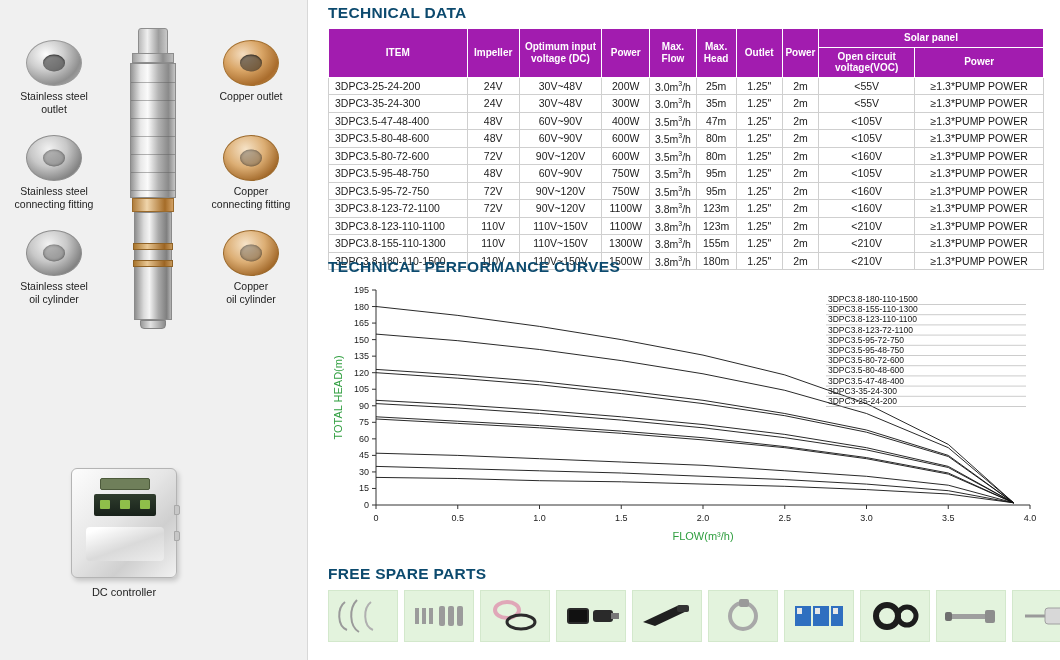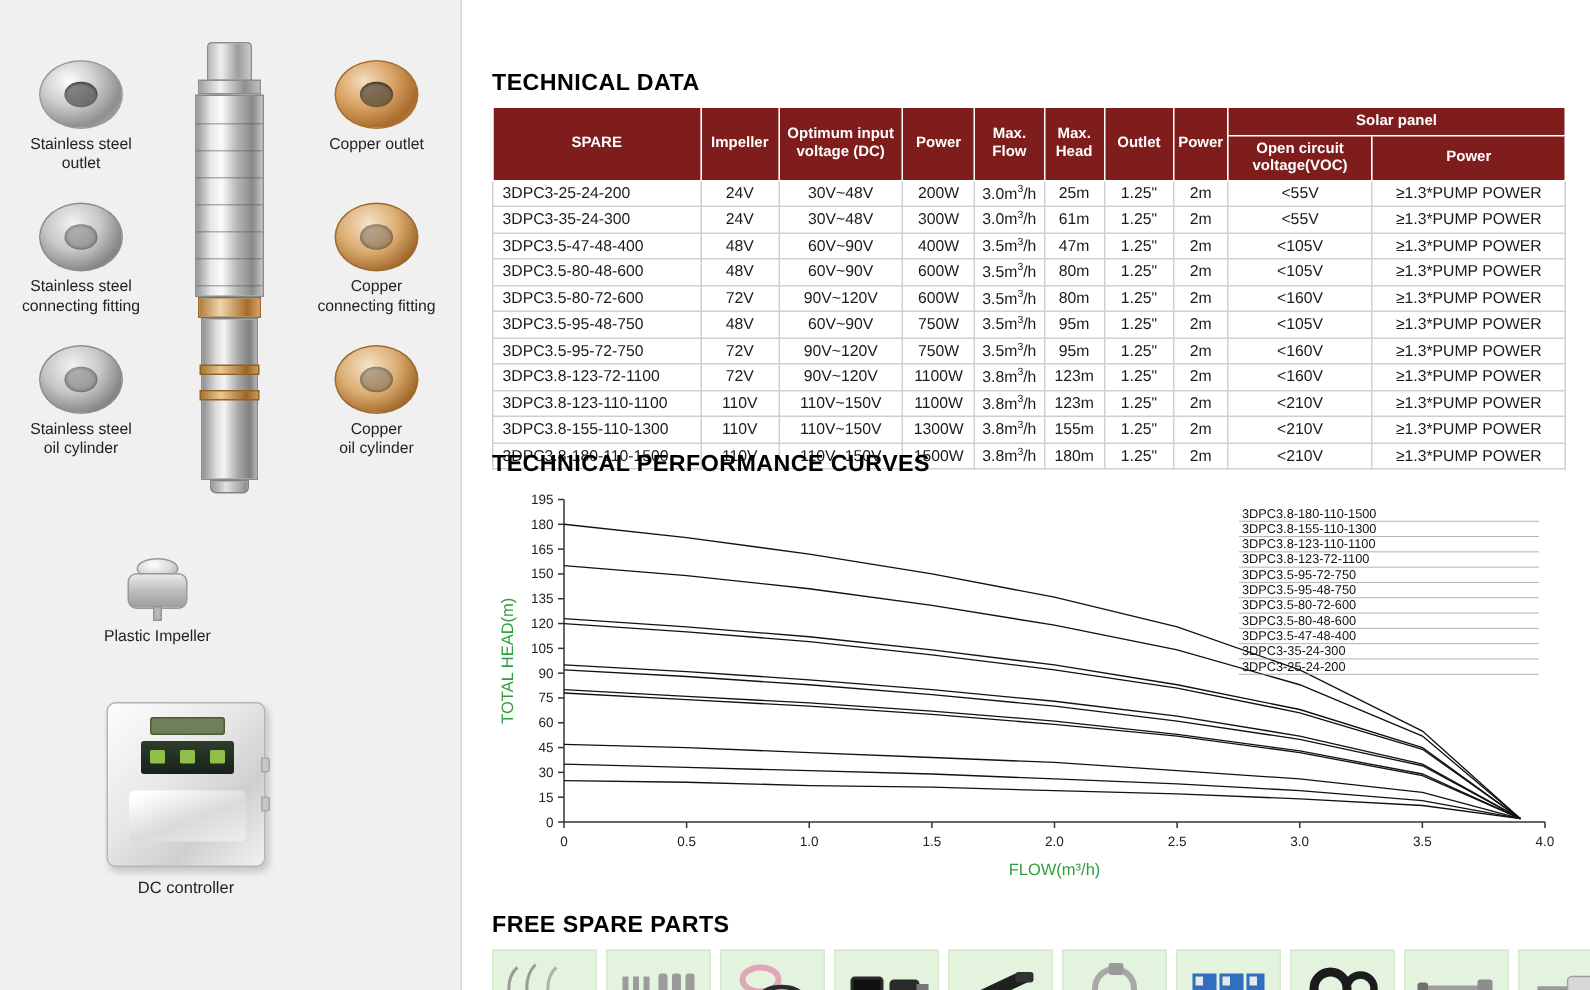--- a/index.html
+++ b/index.html
@@ -167,31 +167,30 @@
   .controller .side {
     position:absolute; right:-4px; width:6px; height:10px; background:#c7c7c7;
     border:1px solid #a8a8a8; border-radius:0 2px 2px 0;
   }
   #controller-cap { margin-top:8px; font-size:11px; color:#222; }
 
   
   #right { position:absolute; left:308px; top:0; width:752px; height:660px; }
   .section-title {
     font-family:"Liberation Sans", sans-serif;
-    font-weight:bold; font-size:15.5px; color:#000000;
+    font-weight:bold; font-size:15.5px; color:#0c4a6e;
     letter-spacing:.3px;
-    margin-top:43px;
   }
   
   table.tech {
     border-collapse:collapse; width:716px; margin-top:6px;
     font-size:10.5px; color:#1a1a1a;
   }
   table.tech th {
-    background:#7f1d1d; color:#fff; font-weight:bold;
+    background:#a21caf; color:#fff; font-weight:bold;
     border:1px solid #ffffff; padding:3px 2px; text-align:center;
     font-size:10px; line-height:1.15;
   }
   table.tech td {
     border:1px solid #cfcfcf; padding:2px 4px; text-align:center; height:17px;
     background:#fff;
   }
   table.tech td.item { text-align:left; padding-left:6px; }
   
   #chart-wrap { position:relative; width:716px; height:265px; margin-top:4px; }
@@ -260,28 +259,20 @@
     </div>
     <div class="pump-mid"></div>
     <div class="pump-motor"></div>
     <div class="pump-band" style="top:215px"></div>
     <div class="pump-band" style="top:232px"></div>
     <div class="pump-tail"></div>
   </div>
 
 
   <div id="impeller-row">
-    <div class="small-item" style="left:50px; top:0;">
-      <div class="impeller-shape">
-        <div class="top"></div>
-          <div class="body"></div>
-          <div class="stem"></div>
-      </div>
-      <div class="cap">Plastic Impeller</div>
-    </div>
   </div>
 
   <div id="controller-wrap">
     <div class="controller">
       <div class="screen"></div>
       <div class="panel"></div>
       <div class="btn" style="left:28px"></div>
       <div class="btn" style="left:48px"></div>
       <div class="btn" style="left:68px"></div>
       <div class="lens"></div>
@@ -292,21 +283,21 @@
   </div>
 </div>
 
 <div id="right">
 
   <div style="position:absolute; left:20px; top:4px;">
     <div class="section-title">TECHNICAL DATA</div>
     <table class="tech">
       <thead>
         <tr>
-          <th rowspan="2" style="width:138px">SPARE</th>
+          <th rowspan="2" style="width:138px">ITEM</th>
           <th rowspan="2" style="width:52px">Impeller</th>
           <th rowspan="2" style="width:82px">Optimum input<br>voltage (DC)</th>
           <th rowspan="2" style="width:48px">Power</th>
           <th rowspan="2" style="width:46px">Max.<br>Flow</th>
           <th rowspan="2" style="width:40px">Max.<br>Head</th>
           <th rowspan="2" style="width:46px">Outlet</th>
           <th rowspan="2" style="width:36px">Power</th>
           <th colspan="2">Solar panel</th>
         </tr>
         <tr>
@@ -326,21 +317,21 @@
             <td>2m</td>
             <td>&lt;55V</td>
             <td>≥1.3*PUMP POWER</td>
           </tr>
           <tr>
             <td class="item">3DPC3-35-24-300</td>
             <td>24V</td>
             <td>30V~48V</td>
             <td>300W</td>
             <td>3.0m<sup style="font-size:7px">3</sup>/h</td>
-            <td>61m</td>
+            <td>35m</td>
             <td>1.25"</td>
             <td>2m</td>
             <td>&lt;55V</td>
             <td>≥1.3*PUMP POWER</td>
           </tr>
           <tr>
             <td class="item">3DPC3.5-47-48-400</td>
             <td>48V</td>
             <td>60V~90V</td>
             <td>400W</td>

